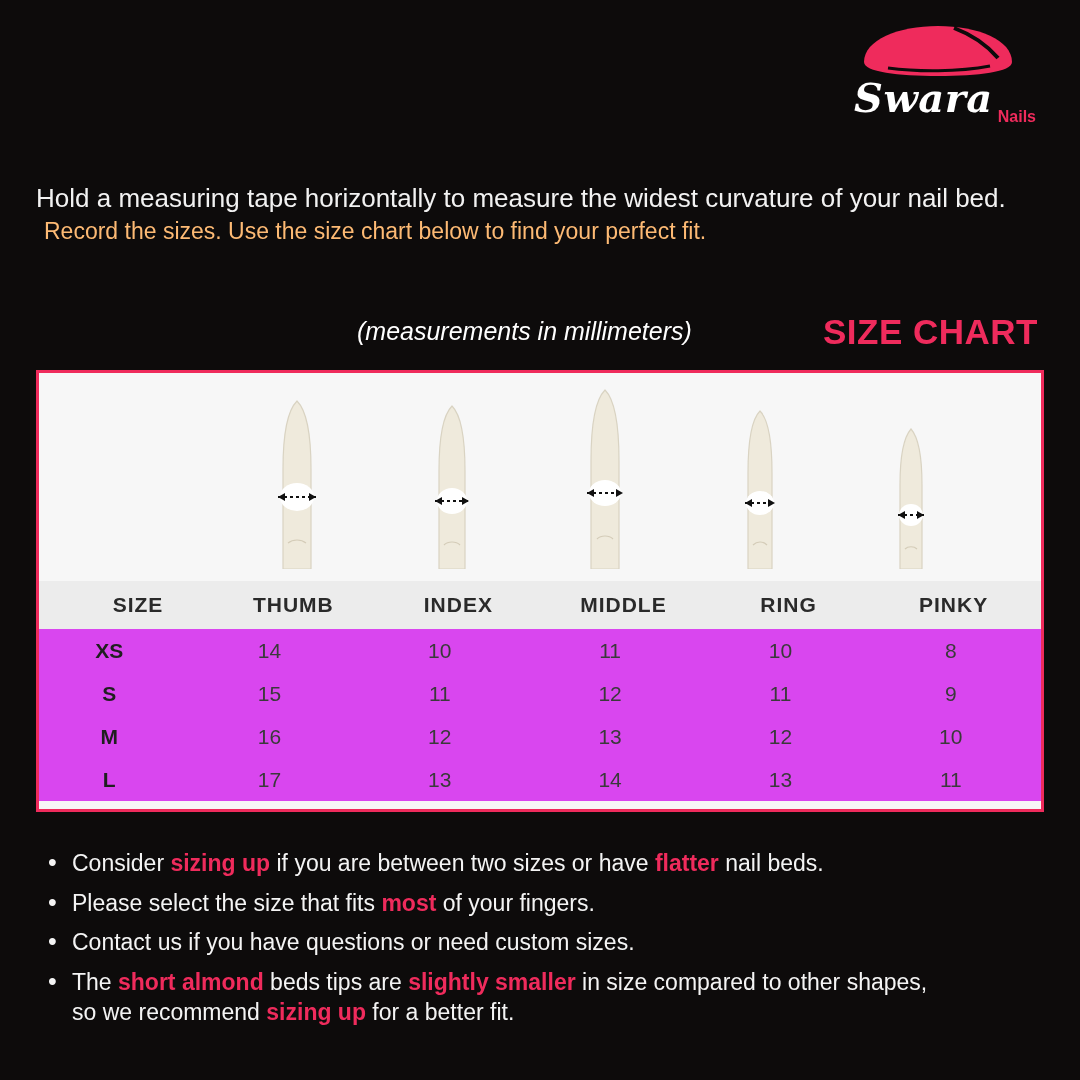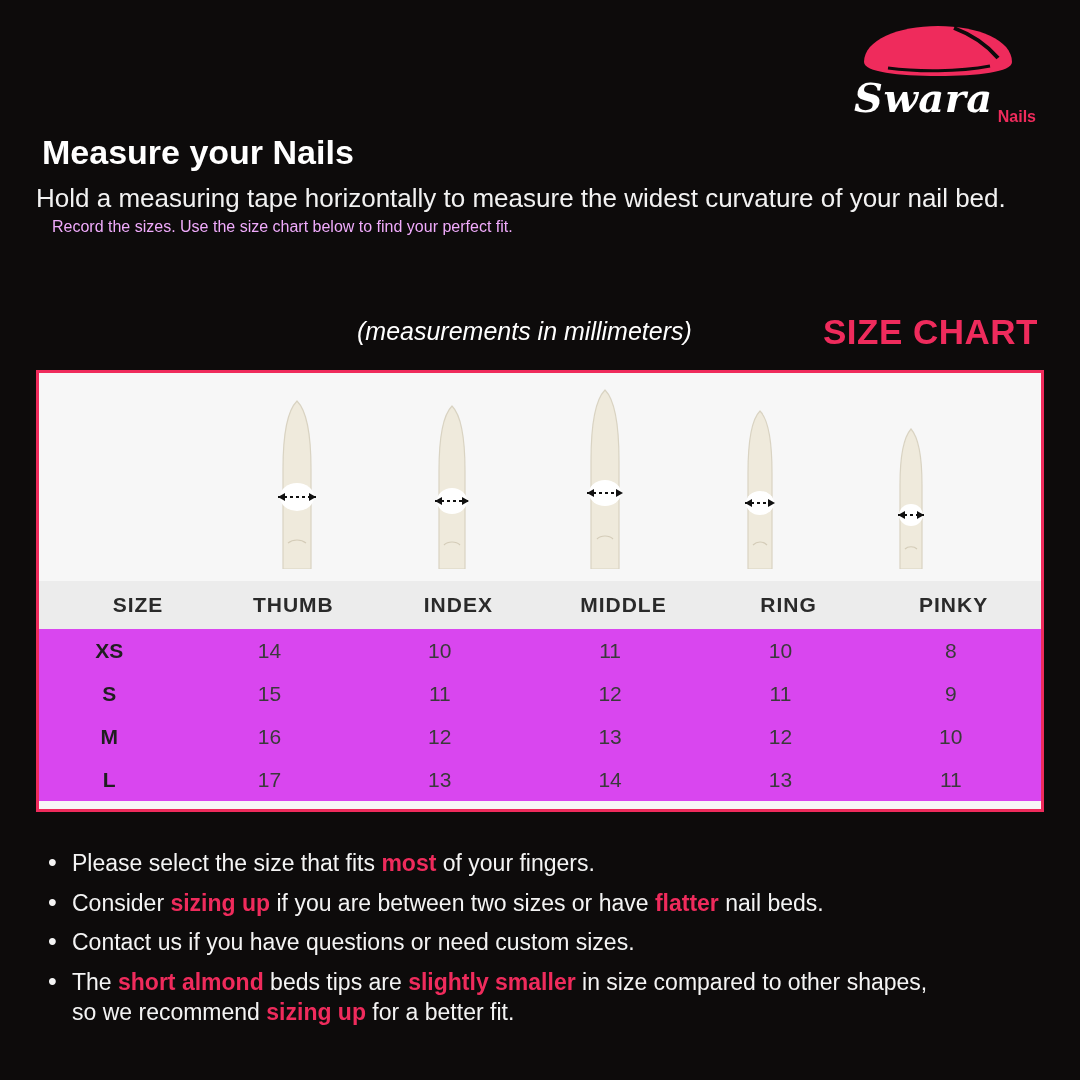--- a/index.html
+++ b/index.html
@@ -38,22 +38,22 @@
 
   .measure-head {
     position: absolute; left: 42px; top: 133px;
     font-size: 34px; font-weight: bold; color: #ffffff;
   }
   .measure-l1 {
     position: absolute; left: 36px; top: 183px;
     font-size: 26px; color: #f2f2f2;
   }
   .measure-l2 {
-    position: absolute; left: 52px; top: 218px;
-    font-size: 16px; color: #f0abfc;
+    position: absolute; left: 44px; top: 218px;
+    font-size: 23px; color: #fdba74;
   }
 
   .mm-note {
     position: absolute; left: 357px; top: 317px;
     font-family: Liberation Sans, sans-serif; font-style: italic;
     font-size: 25px; color: #ffffff;
   }
   .size-chart-label {
     position: absolute; right: 42px; top: 312px;
     font-size: 35px; font-weight: bold; color: #ef2b5c;
@@ -113,21 +113,20 @@
       <svg width="160" height="56" viewBox="0 0 160 56">
         <path d="M6 40 C6 18 40 4 80 4 C120 4 154 18 154 40 C154 50 120 54 80 54 C40 54 6 50 6 40 Z" fill="#ef2b5c"></path>
         <path d="M96 6 C112 12 128 22 140 36" stroke="#0d0b0b" stroke-width="4" fill="none"></path>
         <path d="M30 46 C60 50 100 50 132 44" stroke="#0d0b0b" stroke-width="3" fill="none"></path>
       </svg>
     </div>
     <div class="logo-word">Swara</div>
     <div class="logo-sub">Nails</div>
   </div>
 
-  <div class="measure-head">Measure your Nails</div>
   <div class="measure-l1">Hold a measuring tape horizontally to measure the widest curvature of your nail bed.</div>
   <div class="measure-l2">Record the sizes. Use the size chart below to find your perfect fit.</div>
 
   <div class="mm-note">(measurements in millimeters)</div>
   <div class="size-chart-label">SIZE CHART</div>
 
   <div class="chart">
 
     <div class="nails-row">
 
@@ -236,19 +235,19 @@
         <div class="c1">17</div>
         <div class="c2">13</div>
         <div class="c3">14</div>
         <div class="c4">13</div>
         <div class="c5">11</div>
       </div>
     </div>
   </div>
 
   <div class="notes">
+    <div class="note"><span>Consider </span><b>sizing up</b><span> if you are between two sizes or have </span><b>flatter</b><span> nail beds.</span></div>
     <div class="note"><span>Please select the size that fits </span><b>most</b><span> of your fingers.</span></div>
-    <div class="note"><span>Consider </span><b>sizing up</b><span> if you are between two sizes or have </span><b>flatter</b><span> nail beds.</span></div>
     <div class="note"><span>Contact us if you have questions or need custom sizes.</span></div>
     <div class="note"><span>The </span><b>short almond</b><span> beds tips are </span><b>slightly smaller</b><span> in size compared to other shapes,</span><br><span>so we recommend </span><b>sizing up</b><span> for a better fit.</span></div>
   </div>
 
 </div>
 
 </body></html>

